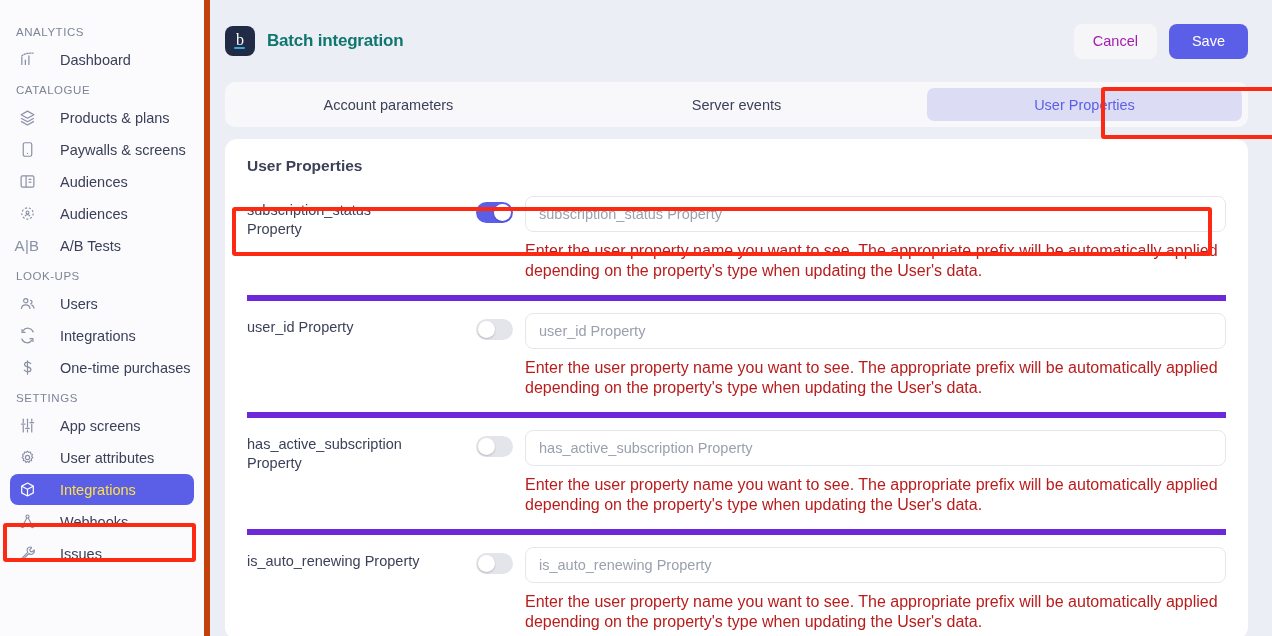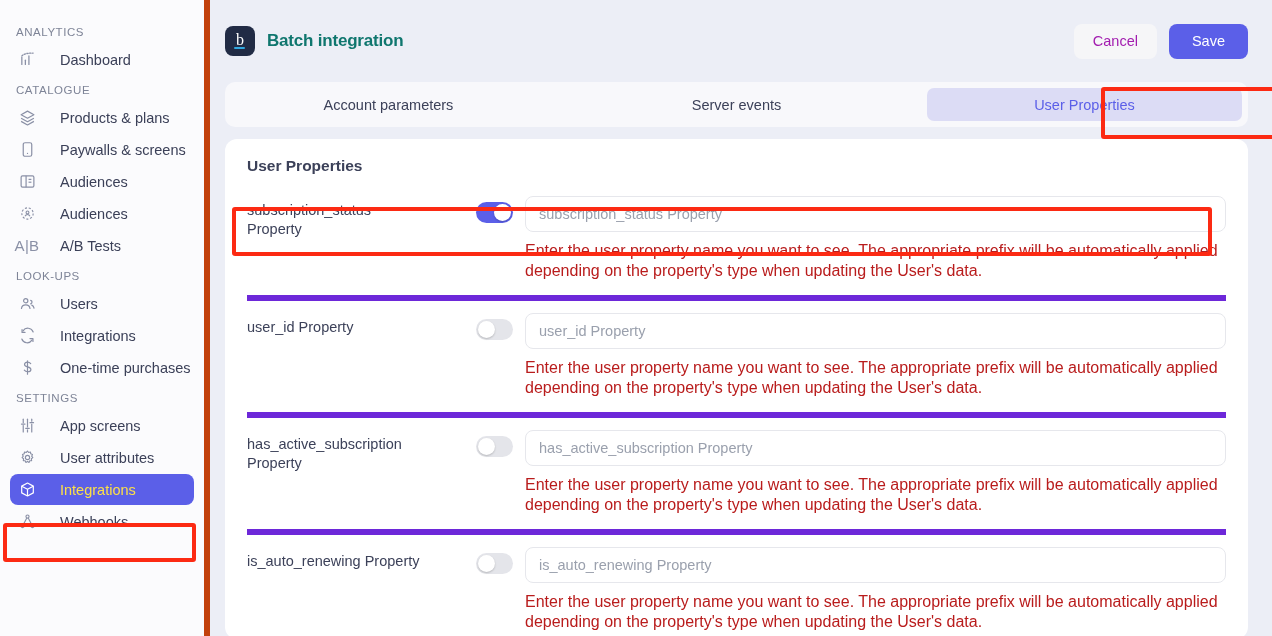--- a/index.html
+++ b/index.html
@@ -398,20 +398,28 @@
             <circle cx="12" cy="5" r="2.2"></circle>
             <circle cx="5" cy="18.5" r="2.2"></circle>
             <circle cx="19" cy="18.5" r="2.2"></circle>
             <path d="M11 7 6 16.6"></path>
             <path d="M13 7l5 9.6"></path>
             <path d="M7.3 18.5h9.4"></path>
           </svg>
       </span>
       <span class="nav-label">Webhooks</span>
     </div>
+    <div class="nav-item">
+      <span class="nav-ico">
+        <svg viewBox="0 0 24 24" fill="none" stroke="currentColor" stroke-width="1.7" stroke-linecap="round" stroke-linejoin="round">
+            <path d="M17.5 3.2a4.6 4.6 0 0 0-5.1 7.3L3.5 19.4l1.6 1.6 8.9-8.9a4.6 4.6 0 0 0 7.3-5.1l-2.8 2.8-2.6-.7-.7-2.6 2.3-2.3Z"></path>
+          </svg>
+      </span>
+      <span class="nav-label">Issues</span>
+    </div>
   </nav>
 
   <section class="main">
 
     <div class="topbar">
       <div class="brand">
         <div class="brand-logo">
           <span class="bmark">b</span>
           <span class="bbar"></span>
         </div>

